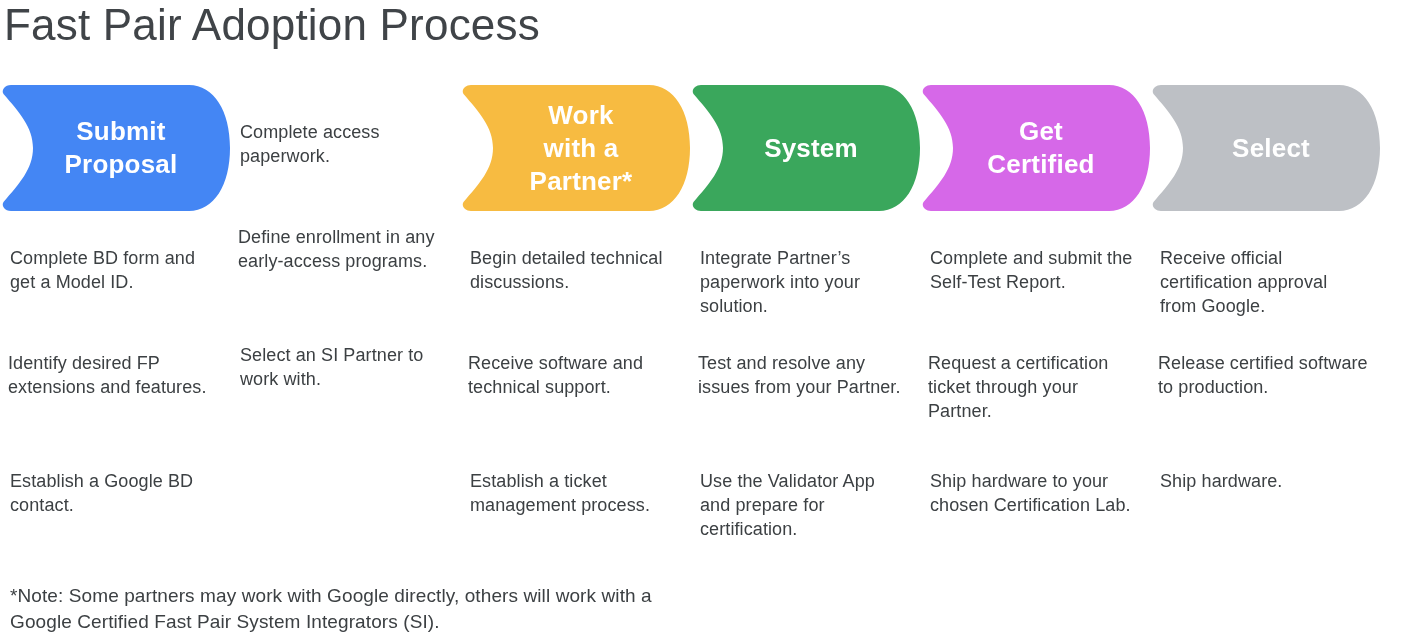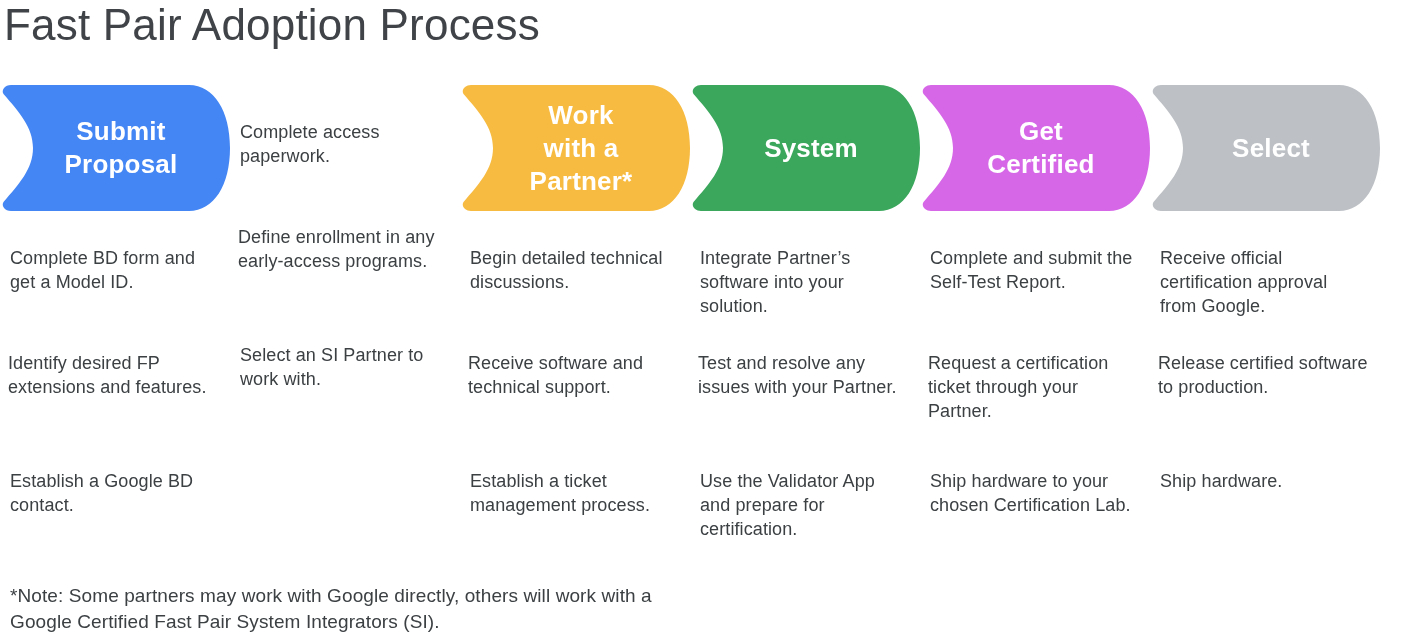--- a/index.html
+++ b/index.html
@@ -116,22 +116,22 @@
       <div class="note note-3">Establish a ticket management process.</div>
     </div>
 
     <div class="stage">
       <div class="chevron">
         <svg viewBox="0 0 230 126" preserveAspectRatio="none" aria-hidden="true">
           <path d="M 11 0 L 189 0 C 214 0 230 26 230 63 C 230 100 214 126 189 126 L 11 126 C 5 126 1 121 3.5 117 C 19 99 33 84 33 63 C 33 42 19 27 3.5 9 C 1 5 5 0 11 0 Z" fill="#3AA75C"></path>
         </svg>
         <div class="stage-label">System</div>
       </div>
-      <div class="note note-1">Integrate Partner’s software into your solution.</div>
-      <div class="note note-2">Test and resolve any issues with your Partner.</div>
+      <div class="note note-1">Integrate Partner’s paperwork into your solution.</div>
+      <div class="note note-2">Test and resolve any issues from your Partner.</div>
       <div class="note note-3">Use the Validator App and prepare for certification.</div>
     </div>
 
     <div class="stage">
       <div class="chevron">
         <svg viewBox="0 0 230 126" preserveAspectRatio="none" aria-hidden="true">
           <path d="M 11 0 L 189 0 C 214 0 230 26 230 63 C 230 100 214 126 189 126 L 11 126 C 5 126 1 121 3.5 117 C 19 99 33 84 33 63 C 33 42 19 27 3.5 9 C 1 5 5 0 11 0 Z" fill="#D668E8"></path>
         </svg>
         <div class="stage-label">Get
 Certified</div>

